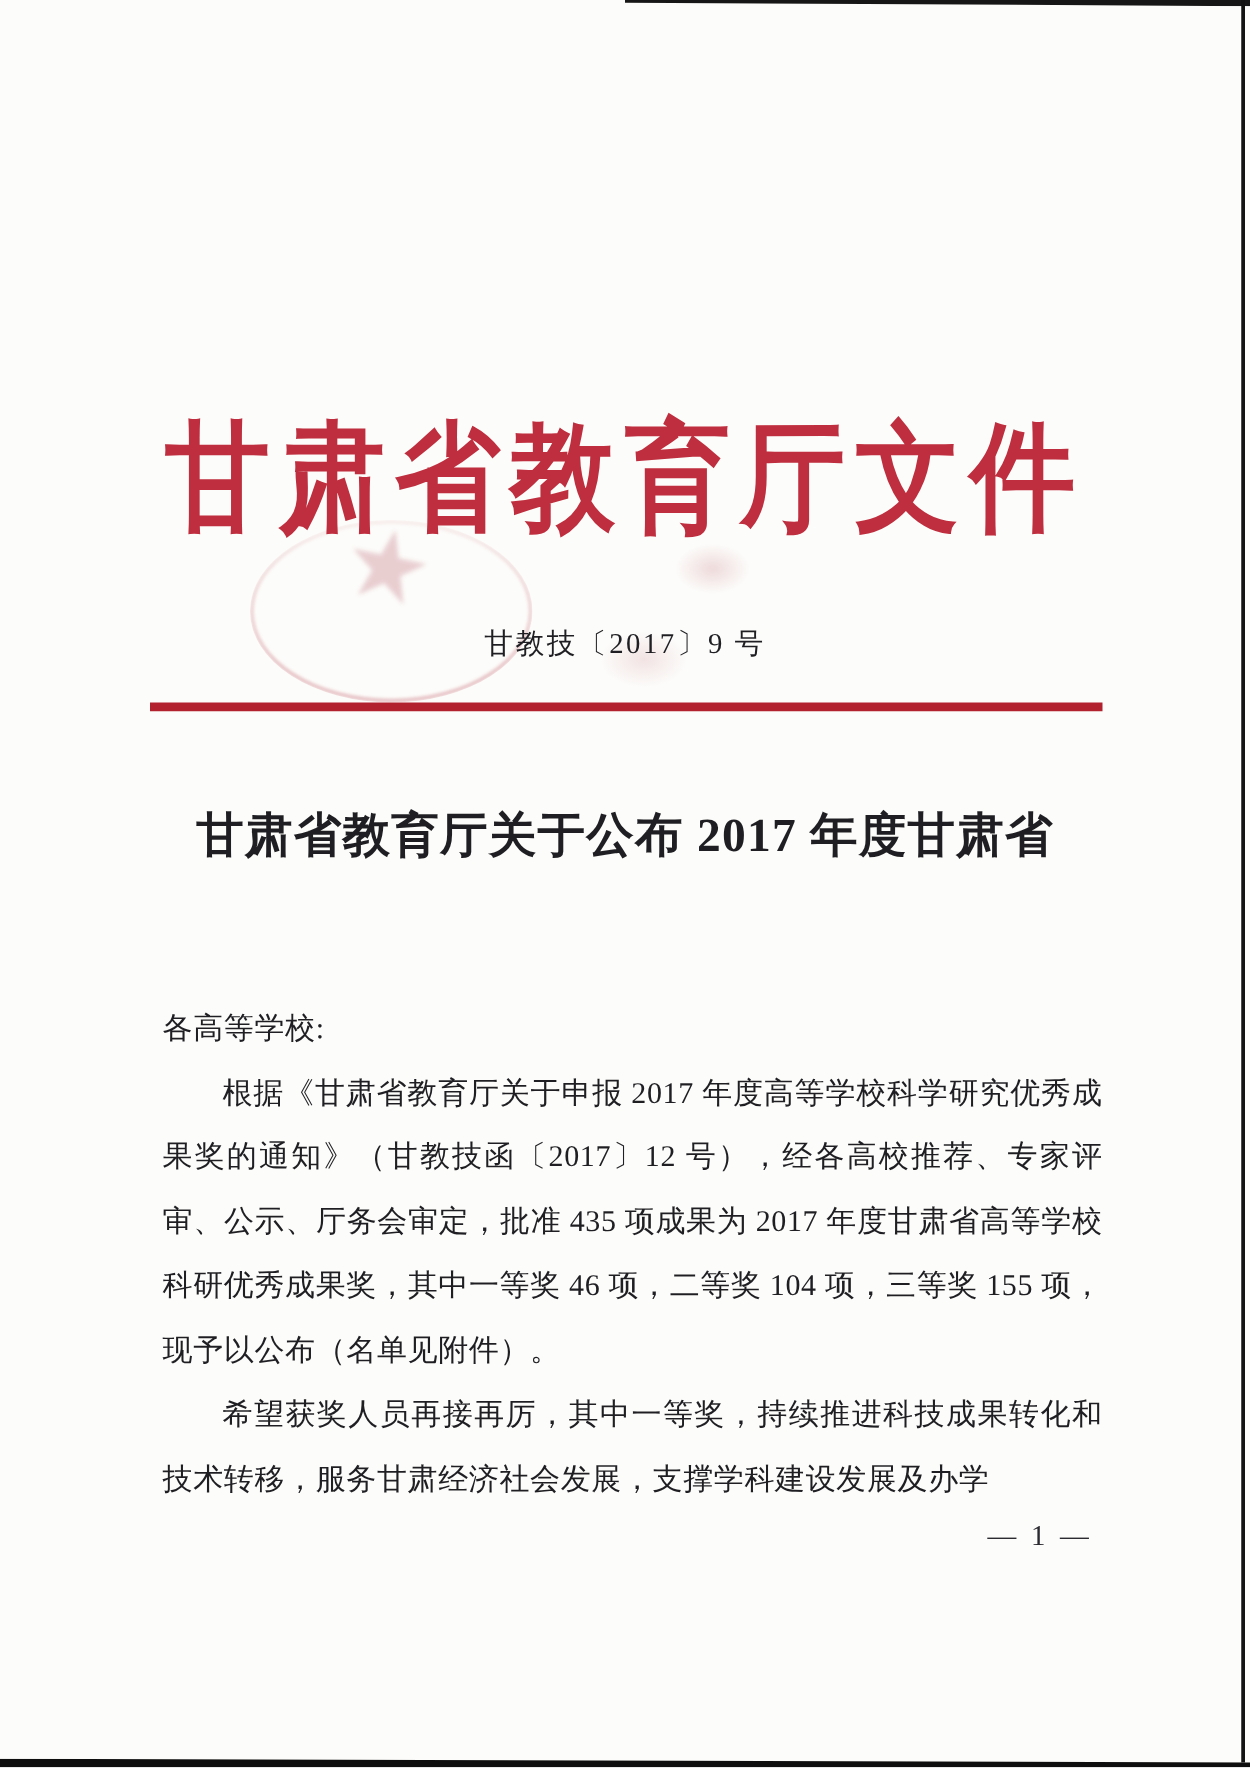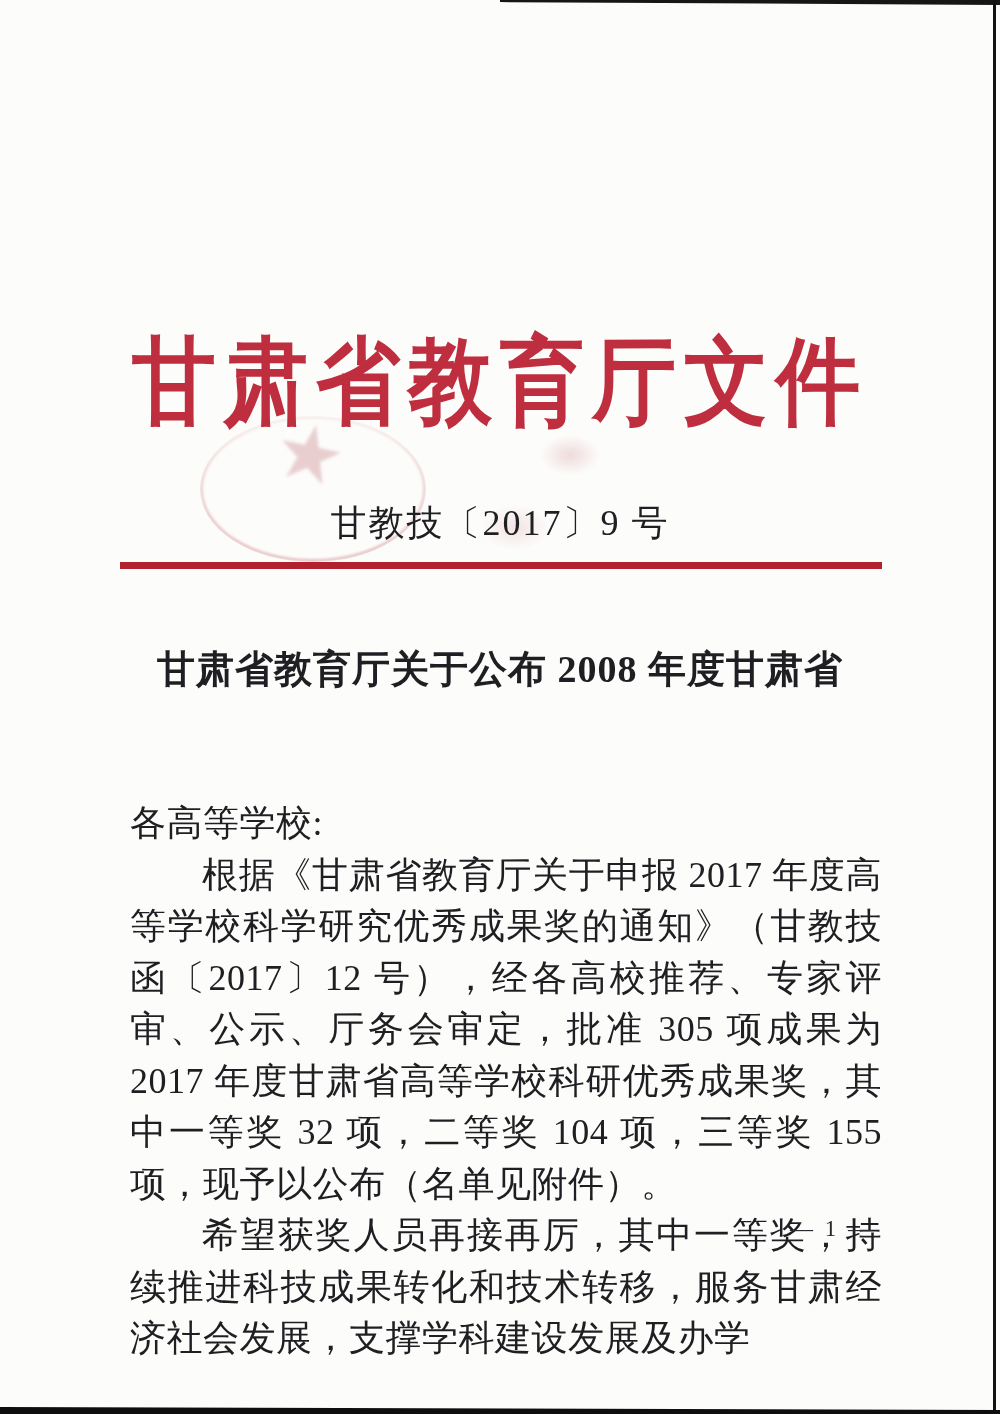--- a/index.html
+++ b/index.html
@@ -66,42 +66,42 @@
     font-weight: bold;
     letter-spacing: 8px;
     white-space: nowrap;
     transform: scaleY(1.13);
     transform-origin: center top;
   }
 
   .doc-number {
     position: absolute; top: 499px; left: 0; width: 100%;
     text-align: center;
-    font-size: 36px;
+    font-size: 23px;
     letter-spacing: 2px;
     font-family: Liberation Serif, serif;
   }
 
   .red-divider {
     position: absolute; top: 562px; left: 120px; width: 762px; height: 7px;
   }
 
   .doc-title {
     position: absolute; top: 641px; left: 100px; width: 800px;
     text-align: center;
     font-weight: bold;
     font-size: 38px;
     line-height: 56px;
     letter-spacing: 1px;
   }
   .doc-title .title-line { display: block; }
 
   .doc-body {
     position: absolute; top: 798px; left: 130px; width: 752px;
-    font-size: 36px;
+    font-size: 24px;
     line-height: 51.5px;
     text-align: justify;
     text-justify: inter-ideograph;
     letter-spacing: 0.5px;
   }
   .doc-body p { margin: 0; }
   .doc-body p.indent { text-indent: 2em; }
 
   .page-number {
     position: absolute; top: 1216px; right: 126px;
@@ -124,24 +124,24 @@
   <div class="stamp-speckle-1"></div>
   <div class="stamp-speckle-2"></div>
 
   <h1 class="org-title" style="color: rgb(191, 46, 62);">甘肃省教育厅文件</h1>
 
   <div class="doc-number">甘教技〔2017〕9 号</div>
 
   <div class="red-divider" style="background: rgb(178, 33, 46);"></div>
 
   <h2 class="doc-title">
-    <span class="title-line">甘肃省教育厅关于公布 2008 年度甘肃省</span>
+    <span class="title-line">甘肃省教育厅关于公布 2017 年度甘肃省</span>
   </h2>
 
   <div class="doc-body">
     <p class="salutation">各高等学校:</p>
-    <p class="indent">根据《甘肃省教育厅关于申报 2017 年度高等学校科学研究优秀成果奖的通知》（甘教技函〔2017〕12 号），经各高校推荐、专家评审、公示、厅务会审定，批准 305 项成果为 2017 年度甘肃省高等学校科研优秀成果奖，其中一等奖 32 项，二等奖 104 项，三等奖 155 项，现予以公布（名单见附件）。</p>
+    <p class="indent">根据《甘肃省教育厅关于申报 2017 年度高等学校科学研究优秀成果奖的通知》（甘教技函〔2017〕12 号），经各高校推荐、专家评审、公示、厅务会审定，批准 435 项成果为 2017 年度甘肃省高等学校科研优秀成果奖，其中一等奖 46 项，二等奖 104 项，三等奖 155 项，现予以公布（名单见附件）。</p>
     <p class="indent">希望获奖人员再接再厉，其中一等奖，持续推进科技成果转化和技术转移，服务甘肃经济社会发展，支撑学科建设发展及办学</p>
   </div>
 
   <div class="page-number">— 1 —</div>
 
 </div>
 
 </body></html>

